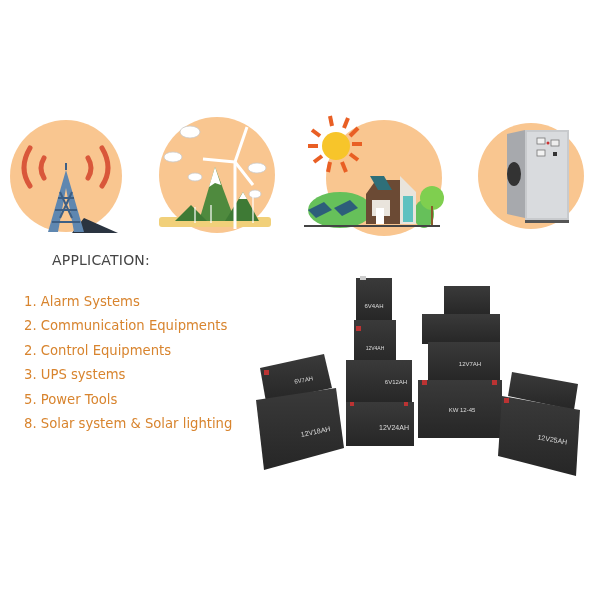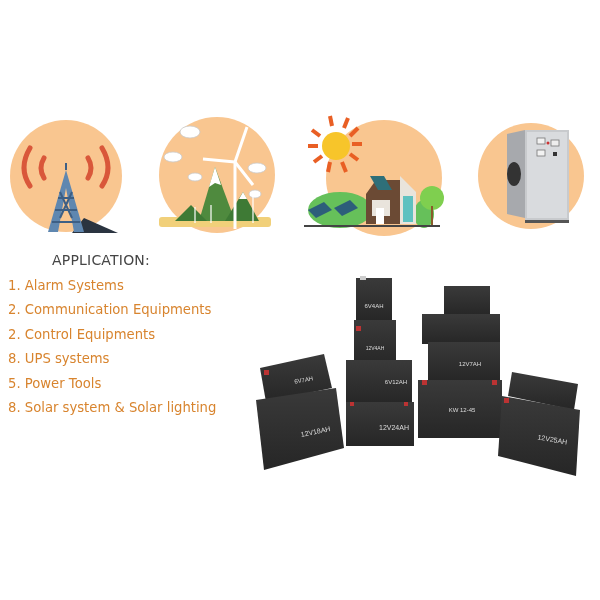--- a/index.html
+++ b/index.html
@@ -1,19 +1,19 @@
 <!DOCTYPE html>
 <html><head>
 <meta charset="utf-8">
 <style>
   html,body{margin:0;padding:0;background:#fff;}
   body{width:600px;height:600px;position:relative;overflow:hidden;font-family:"DejaVu Sans","Liberation Sans",sans-serif;}
   .icon-wrap{position:absolute;}
   .app-title{position:absolute;left:8px;top:252px;font-size:14px;color:#454545;letter-spacing:0.2px;margin-left:44px;}
-  .app-list{position:absolute;left:8px;top:276px;margin:0;padding:0;list-style:none;}
+  .app-list{position:absolute;left:8px;top:276px;margin:16px;padding:0;list-style:none;}
   .app-list li{font-size:13.2px;color:#d8842e;height:24.4px;line-height:20px;white-space:nowrap;}
   .batteries{position:absolute;left:250px;top:270px;width:350px;height:225px;}
 </style>
 </head>
 <body>
 
 <div class="icon-wrap" style="left:8px;top:118px;width:116px;height:116px;">
   <svg width="116" height="116" viewBox="0 0 116 116">
     <circle cx="58" cy="58" r="56" fill="#f9c690"></circle>
     <path d="M22 30 Q10 50 22 68" stroke="#d9573a" stroke-width="5" fill="none" stroke-linecap="round"></path>
@@ -101,21 +101,21 @@
     <ellipse cx="37" cy="52" rx="7" ry="12" fill="#333"></ellipse>
     <rect x="48" y="98" width="44" height="3" fill="#555"></rect>
   </svg>
 </div>
 
 <div class="app-title">APPLICATION:</div>
 <ul class="app-list">
   <li>1. Alarm Systems</li>
   <li>2. Communication Equipments</li>
   <li>2. Control Equipments</li>
-  <li>8. UPS systems</li>
+  <li>3. UPS systems</li>
   <li>5. Power Tools</li>
   <li>8. Solar system &amp; Solar lighting</li>
 </ul>
 
 <div class="batteries">
   <svg width="350" height="225" viewBox="0 0 350 225" font-family="Liberation Sans, sans-serif">
     <defs>
       <linearGradient id="bg" x1="0" y1="0" x2="0" y2="1">
         <stop offset="0" stop-color="#3a3a3a"></stop>
           <stop offset="1" stop-color="#262626"></stop>

